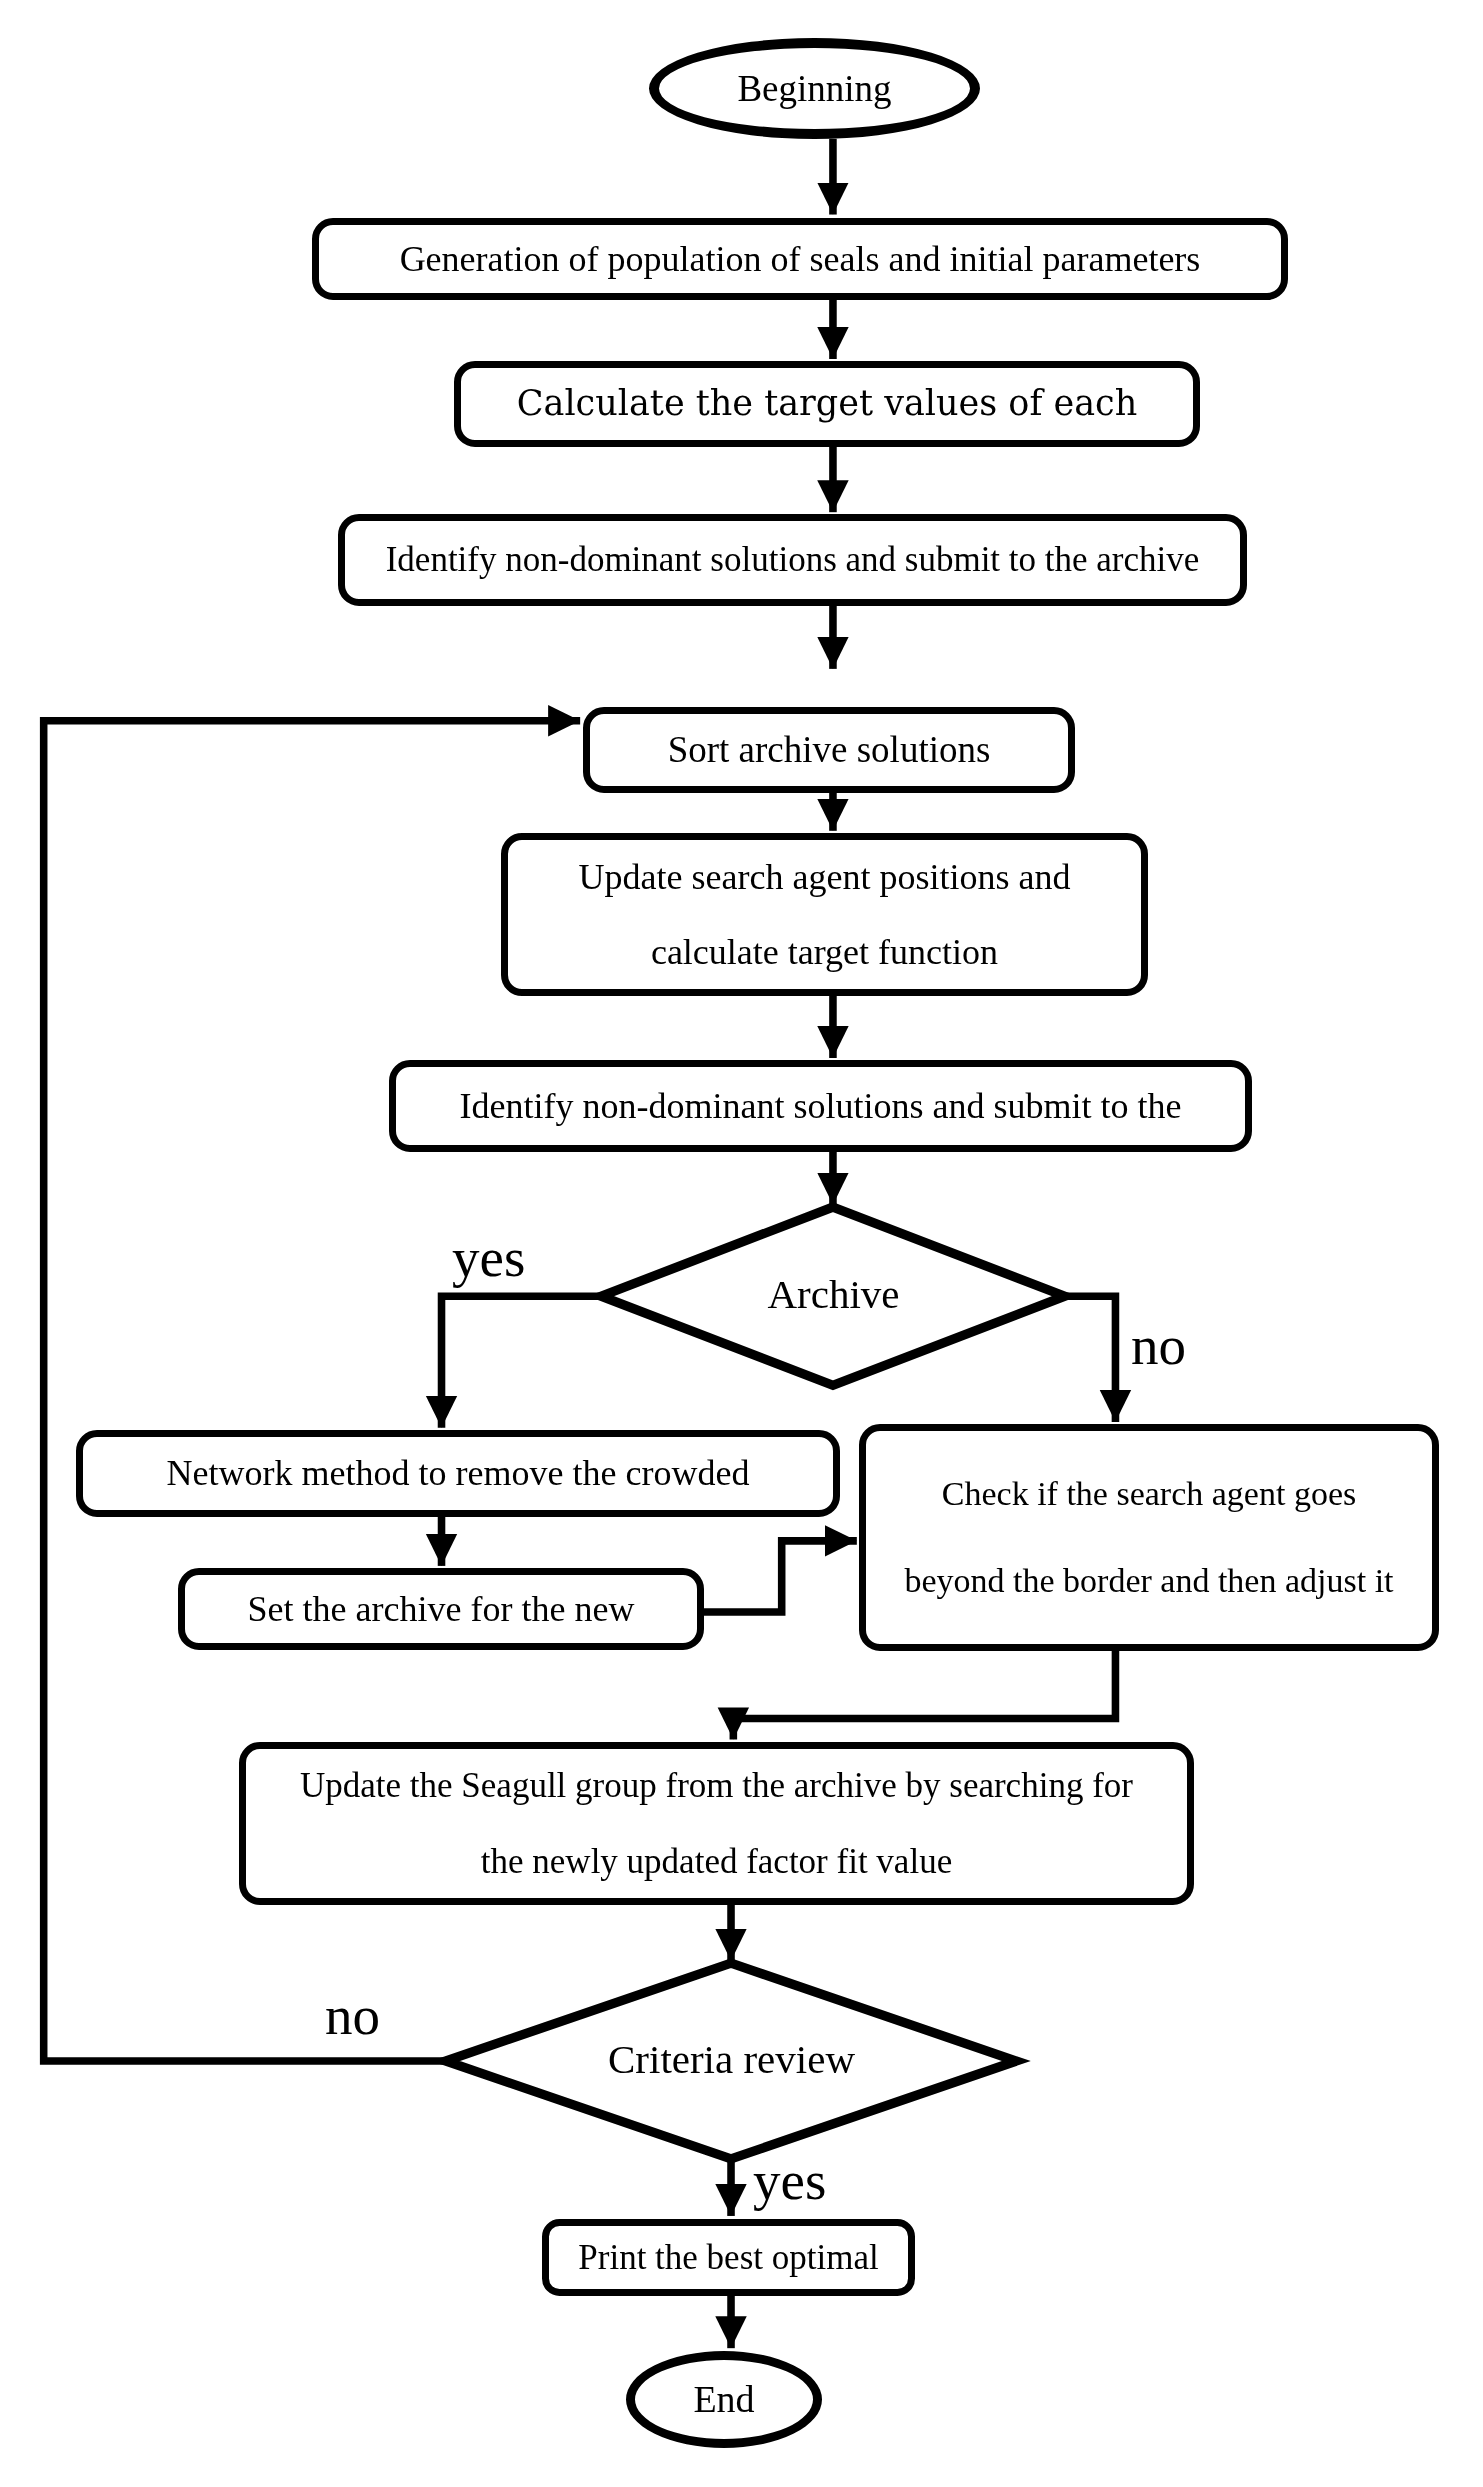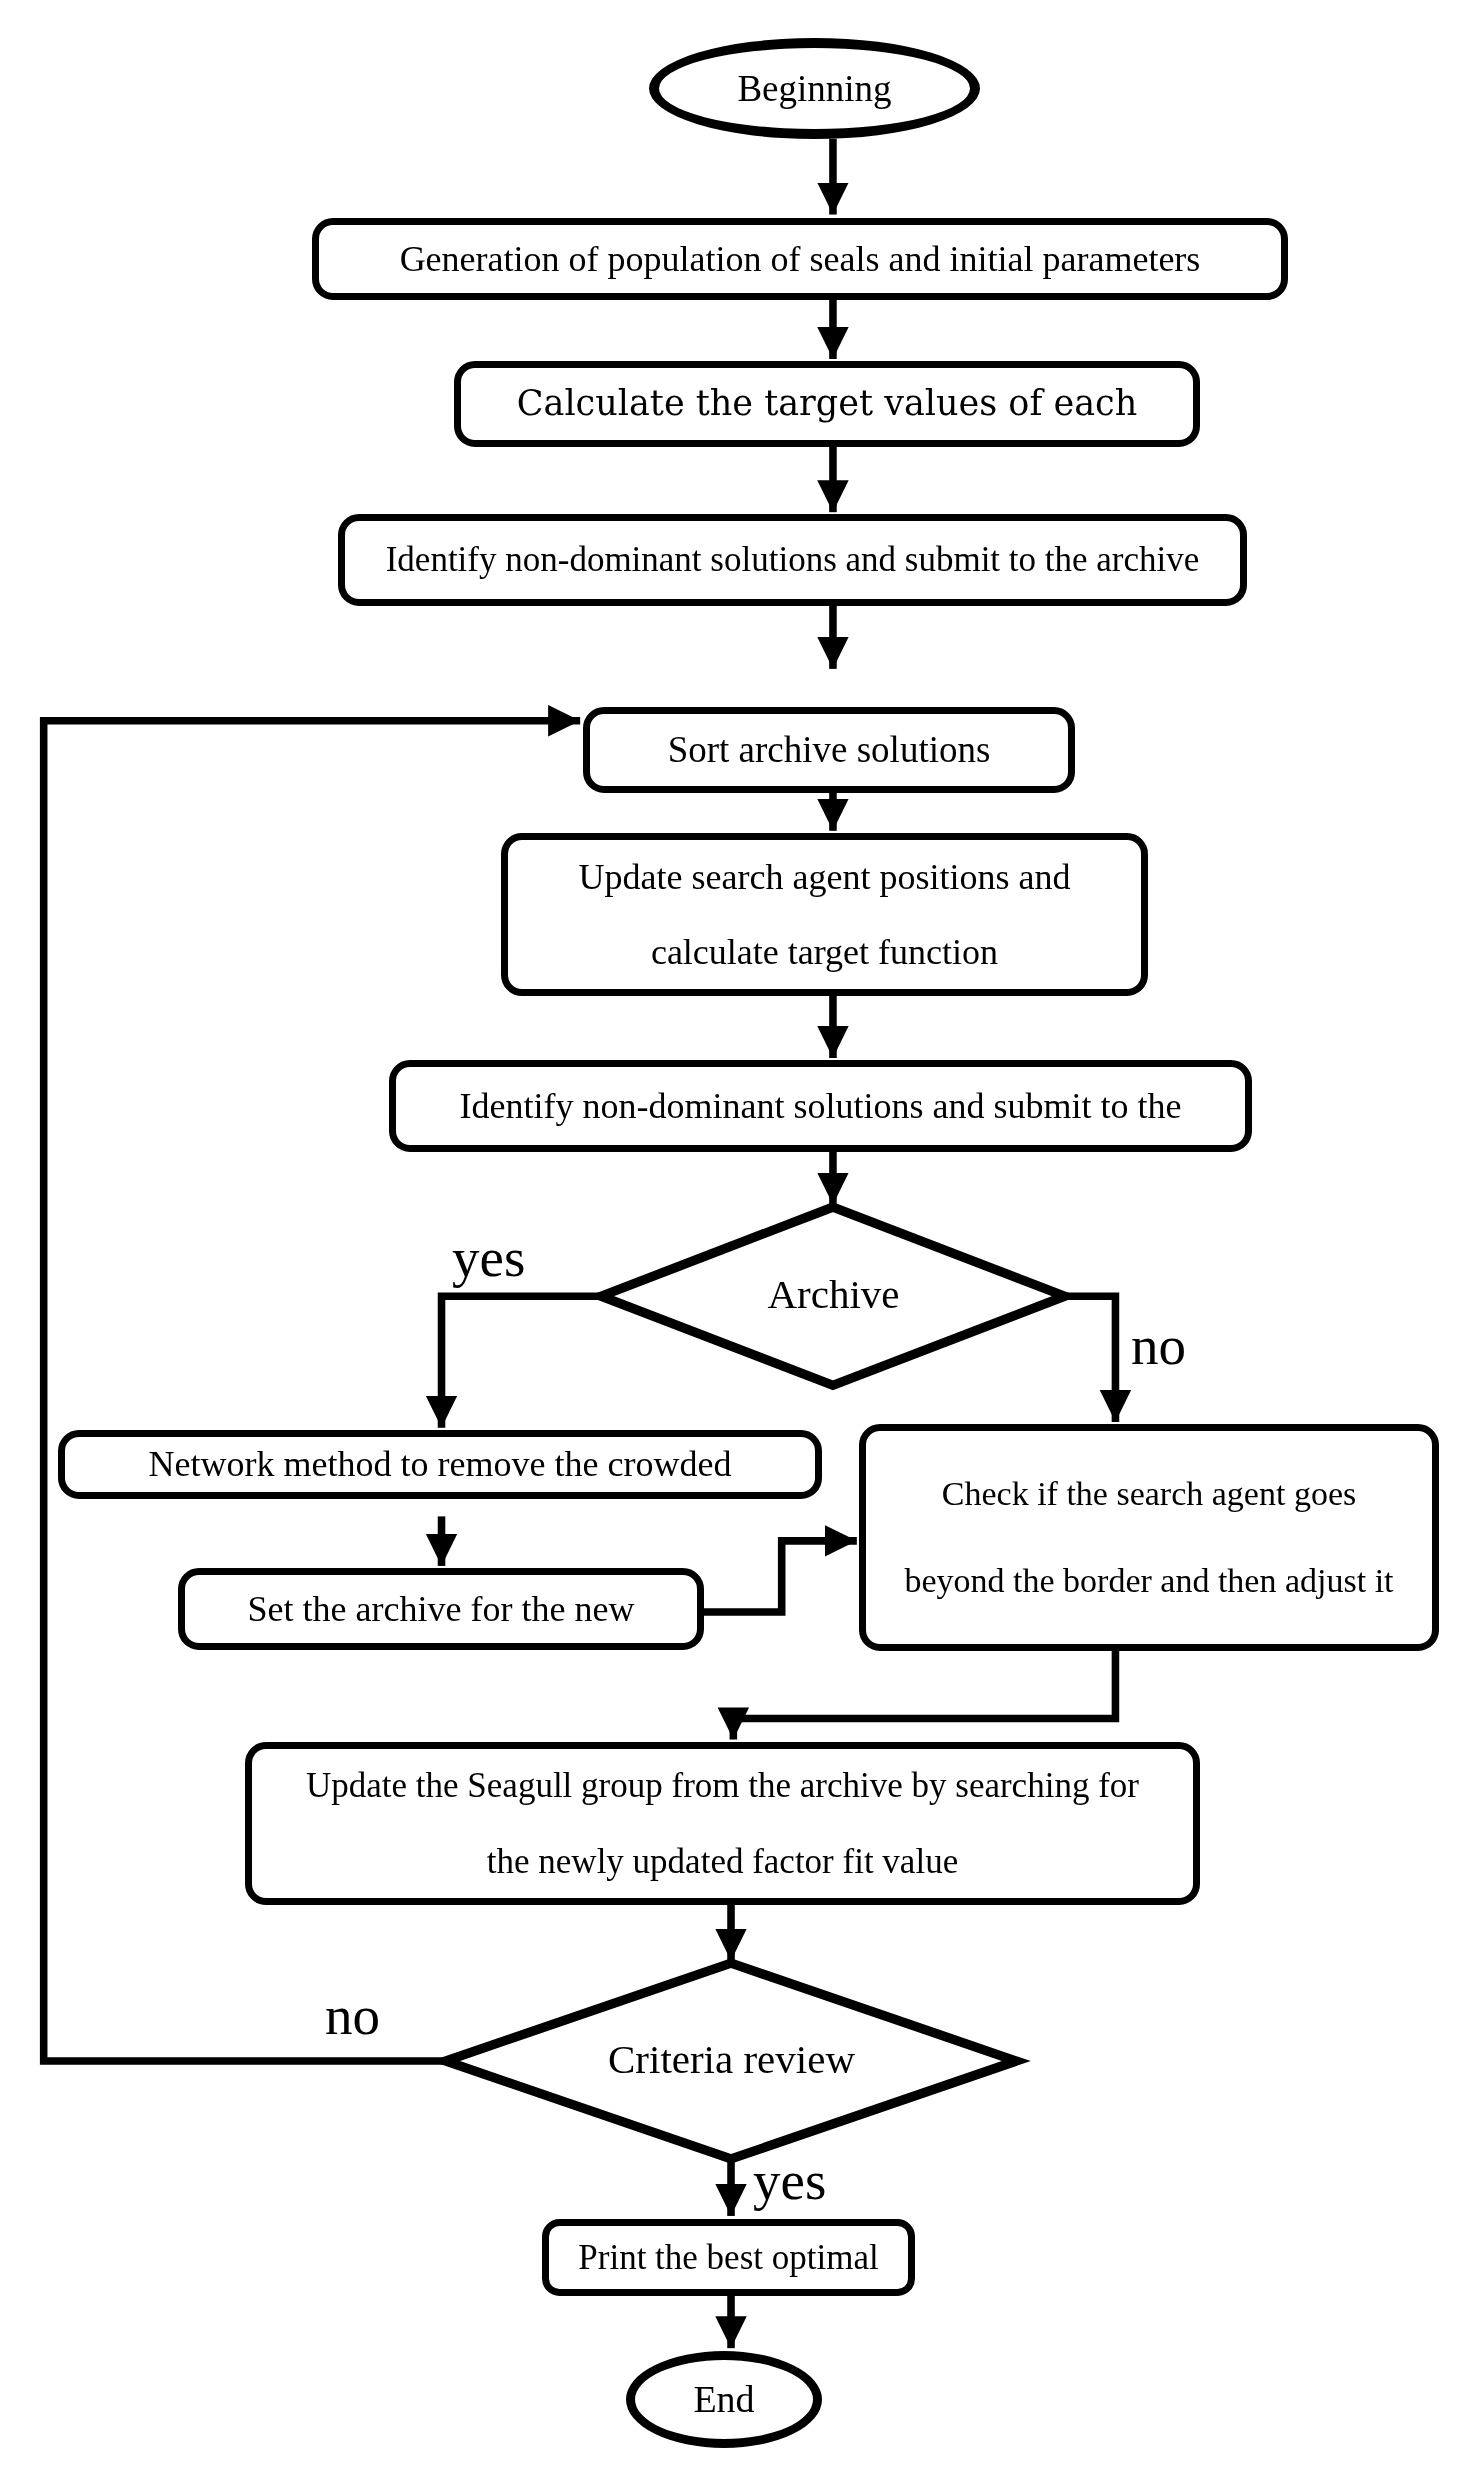--- a/index.html
+++ b/index.html
@@ -50,24 +50,24 @@
   }
 
   
   .n-beginning      {left:649px; top:38px;   width:331px;  height:101px; font-size:37px;}
   .n-generation     {left:282px;  top:218px;  width:976px; height:82px;margin-left:30px;}
   .n-calculate      {left:454px;  top:361px;  width:746px; height:86px; font-family:"DejaVu Serif",serif; font-size:35px;}
   .n-identify1      {left:338px;  top:514px;  width:909px; height:92px; font-size:35px;}
   .n-sort           {left:583px; top:671px; width:492px;  height:86px; font-size:37px;margin-top:36px;}
   .n-update-agents  {left:501px;  top:833px; width:647px; height:163px; row-gap:34px;}
   .n-identify2      {left:389px;  top:1060px; width:863px; height:92px;}
-  .n-network        {left:58px;  top:1430px; width:764px; height:69px;justify-content:center;}
+  .n-network        {left:76px;  top:1430px; width:764px; height:87px;justify-content:center;}
   .n-set-archive    {left:178px;  top:1568px; width:526px;  height:82px;}
   .n-check-border   {left:859px; top:1424px; width:580px;  height:227px; font-size:34px; row-gap:48px;}
-  .n-update-seagull {left:245px;  top:1742px; width:955px; height:163px; font-size:35px; row-gap:36px;}
+  .n-update-seagull {left:239px;  top:1742px; width:955px; height:163px; font-size:35px; row-gap:36px;}
   .n-print          {left:542px;  top:2219px; width:373px;  height:77px; font-size:35px; border-radius:17.5px;}
   .n-end            {left:626px; top:2351px; width:196px;  height:97px; border-width:9.3px; font-size:38px;}
 
   .l-archive  {left:717px; top:1270px; width:233px; height:52px;}
   .l-criteria {left:586px; top:2035px; width:291px; height:52px;}
 
   .e-yes-archive {left:452px;  top:1230px;}
   .e-no-archive  {left:1131px; top:1318px;}
   .e-no-criteria {left:325px;  top:1988px;}
   .e-yes-criteria{left:753px; top:2153px;}

